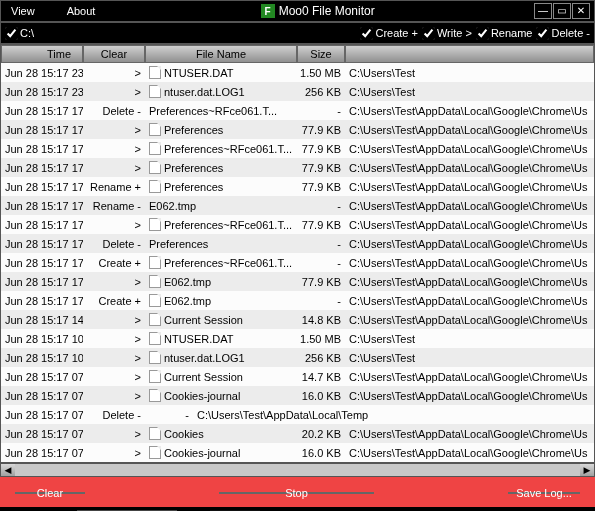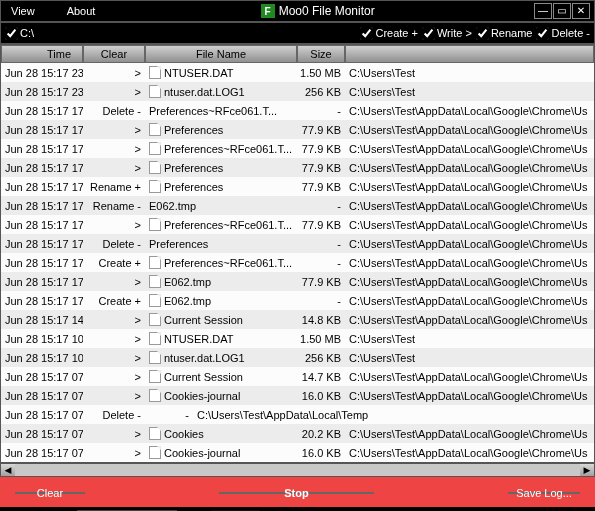--- a/index.html
+++ b/index.html
@@ -24,21 +24,21 @@
 .cell { padding:0 4px; overflow:hidden; white-space:nowrap; text-overflow:ellipsis; display:flex; align-items:center; gap:3px; }
 .cell.change, .cell.size { justify-content:flex-end; }
 .cell.time { justify-content:flex-start; }
 .file-icon { width:12px; height:13px; background:#fff; border:1px solid #999; position:relative; flex-shrink:0; }
 .file-icon::after { content:""; position:absolute; top:-1px; right:-1px; border-style:solid; border-width:0 4px 4px 0; border-color:transparent #ececec transparent transparent; }
 .hscroll { display:flex; height:14px; background:#c8c8c8; border:1px solid #555; }
 .hscroll .arrow { width:14px; background:linear-gradient(#d8d8d8,#a0a0a0); display:flex; align-items:center; justify-content:center; font-size:9px; cursor:pointer; color:#000; }
 .hscroll .track { flex:1; background:#c8c8c8; }
 .button-row { display:flex; height:18px; background:#ef4444; gap:2px; padding:15px; }
 .action-btn { background:linear-gradient(#222,#000); border:1px solid #666; color:#fff; font-size:11px; cursor:pointer; display:flex; align-items:center; justify-content:center; }
-.btn-clear { width:70px; } .btn-spacer { flex:0 0 130px; } .btn-stop { flex:1;font-weight:bold; } .btn-spacer2 { flex:0 0 130px; } .btn-save { width:72px;text-align:center; }
+.btn-clear { width:70px; } .btn-spacer { flex:0 0 130px; } .btn-stop { flex:1; } .btn-spacer2 { flex:0 0 130px; } .btn-save { width:72px;text-align:center; }
 .status-bar { display:flex; align-items:center; height:16px; background:#000; font-size:10px; color:#ccc; padding:0 20px; gap:6px; }
 .disk-meter { width:100px; height:10px; border:1px solid #444; background:#111; margin:0 4px; }
 .read-meter { width:50px; height:10px; border-bottom:1px solid #444; background:#111; margin:0 2px; position:relative; }
 .read-meter::after{content:"";position:absolute;left:16px;bottom:0;width:1px;height:8px;background:#cc8;}
 .sb-right { margin-left:auto; display:flex; }
 </style>
 </head>
 <body>
 
 <div class="titlebar">

